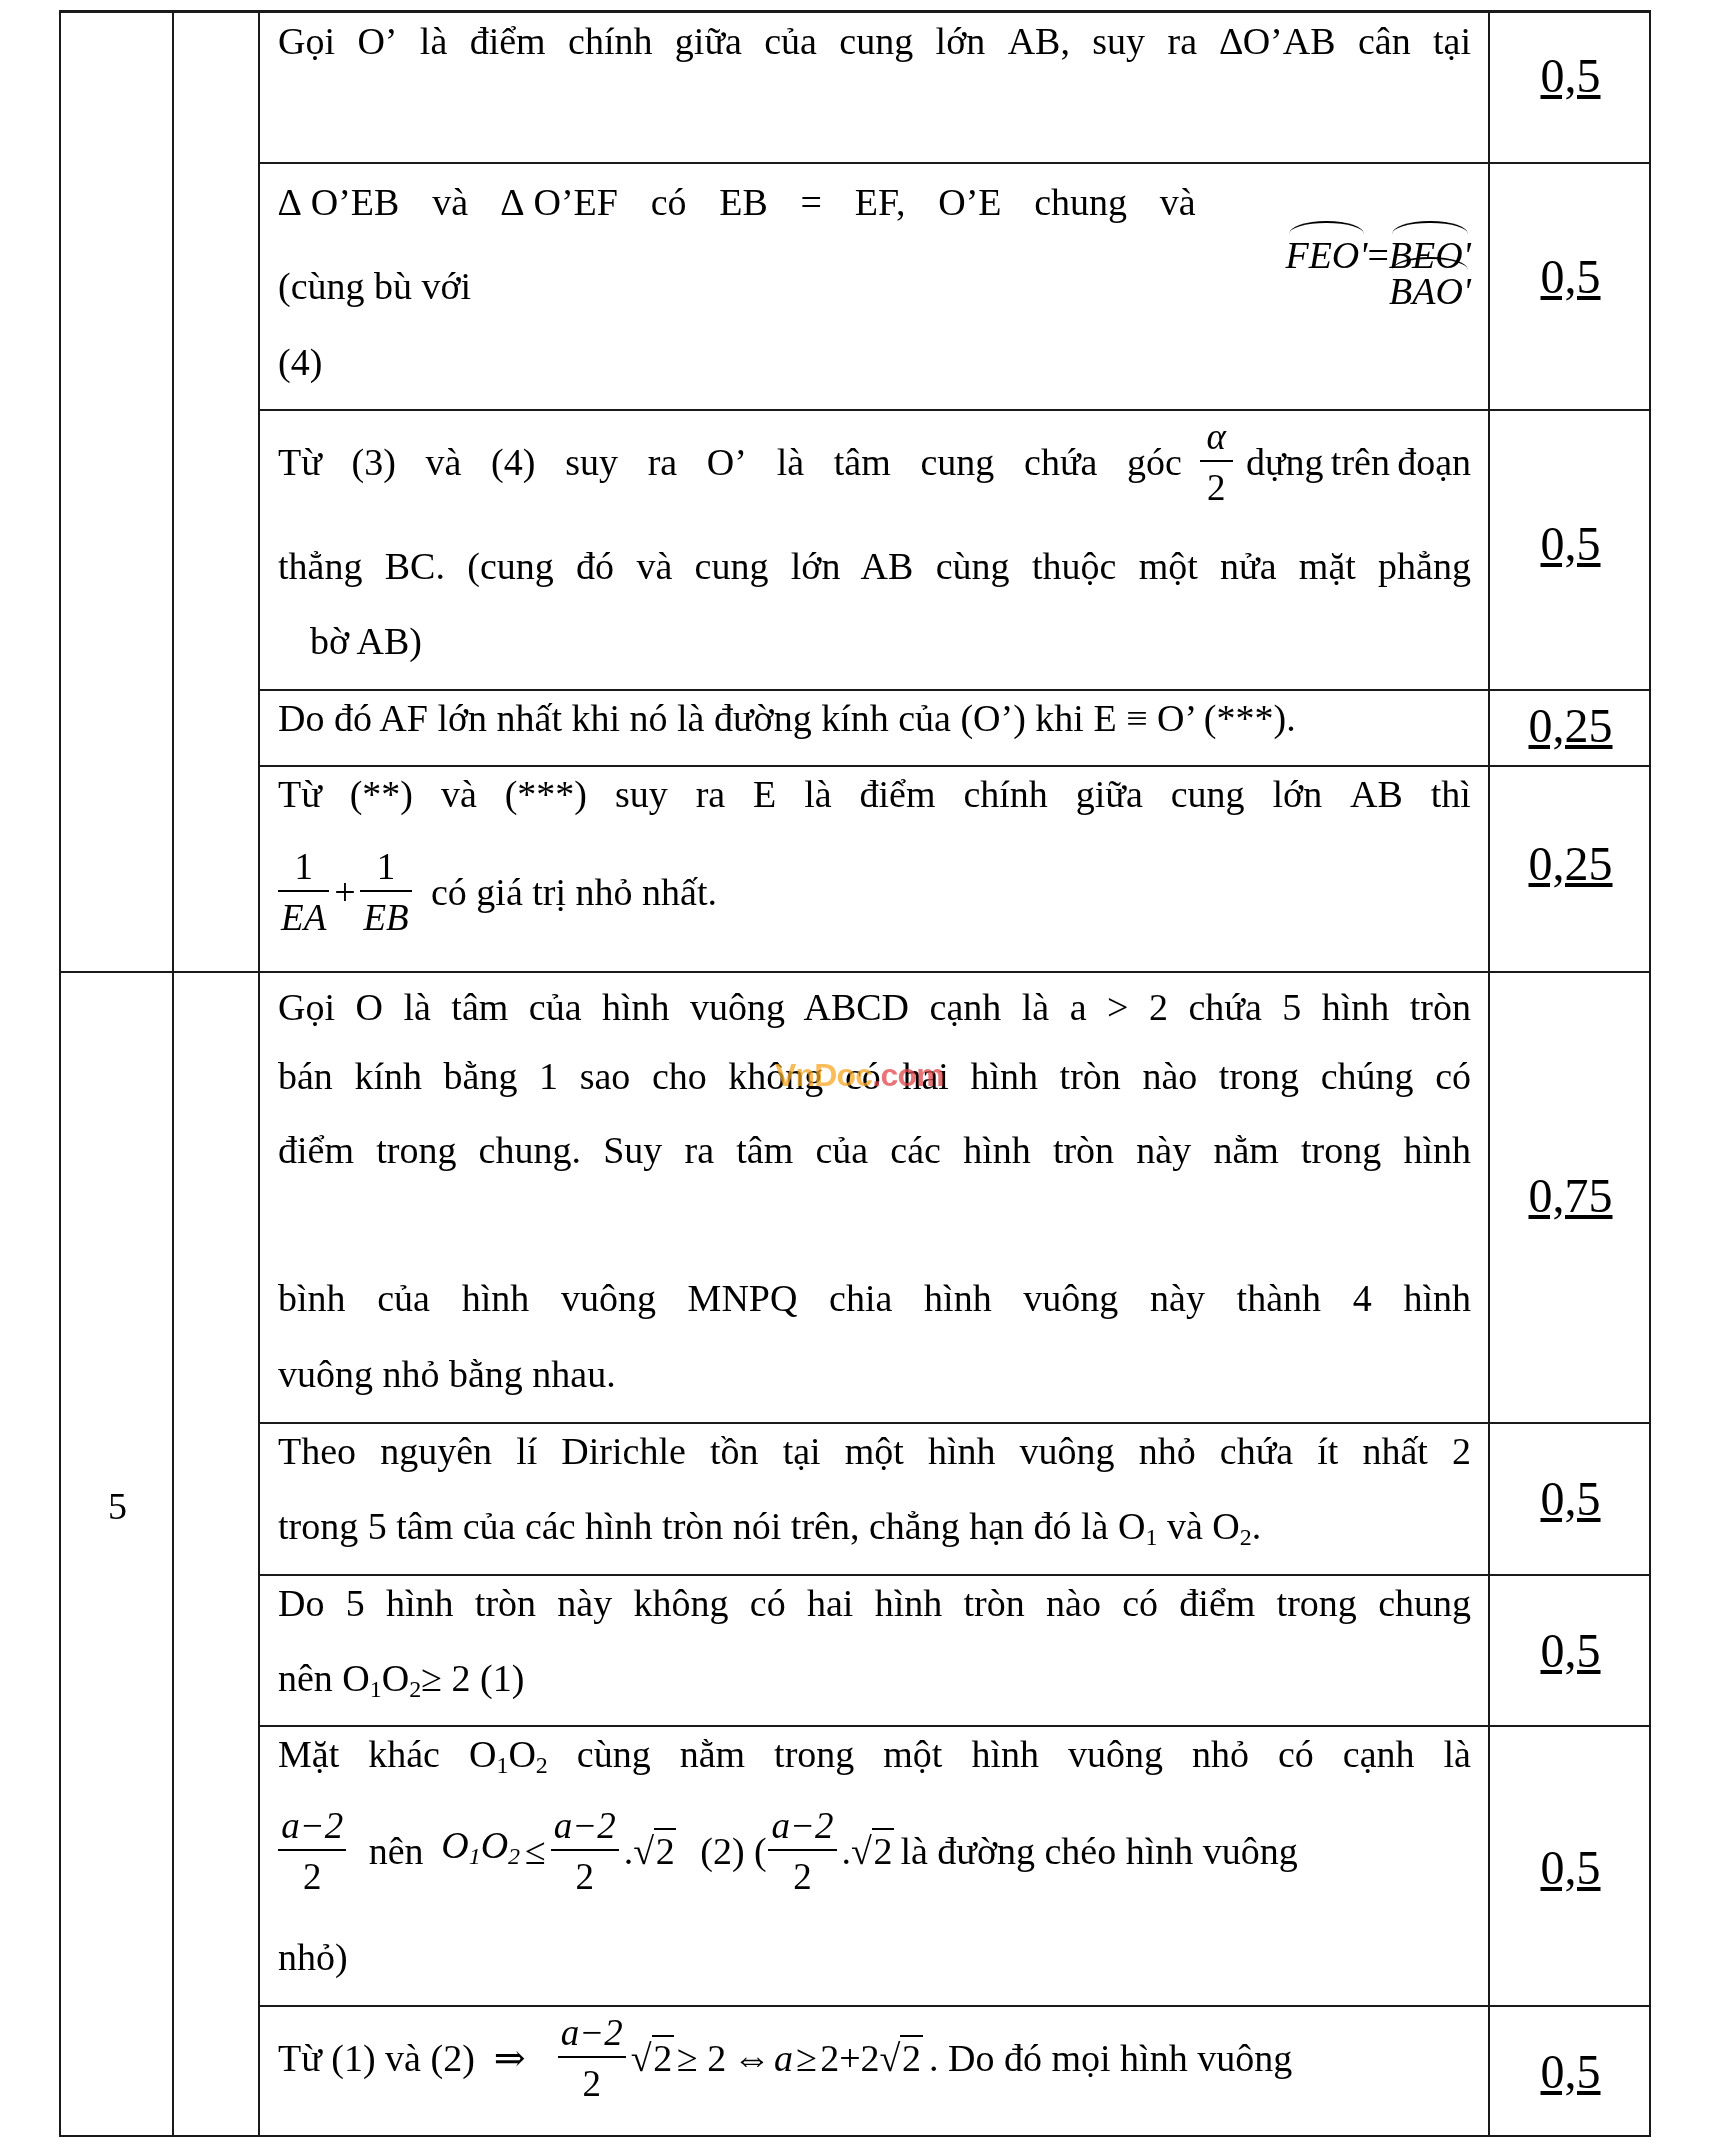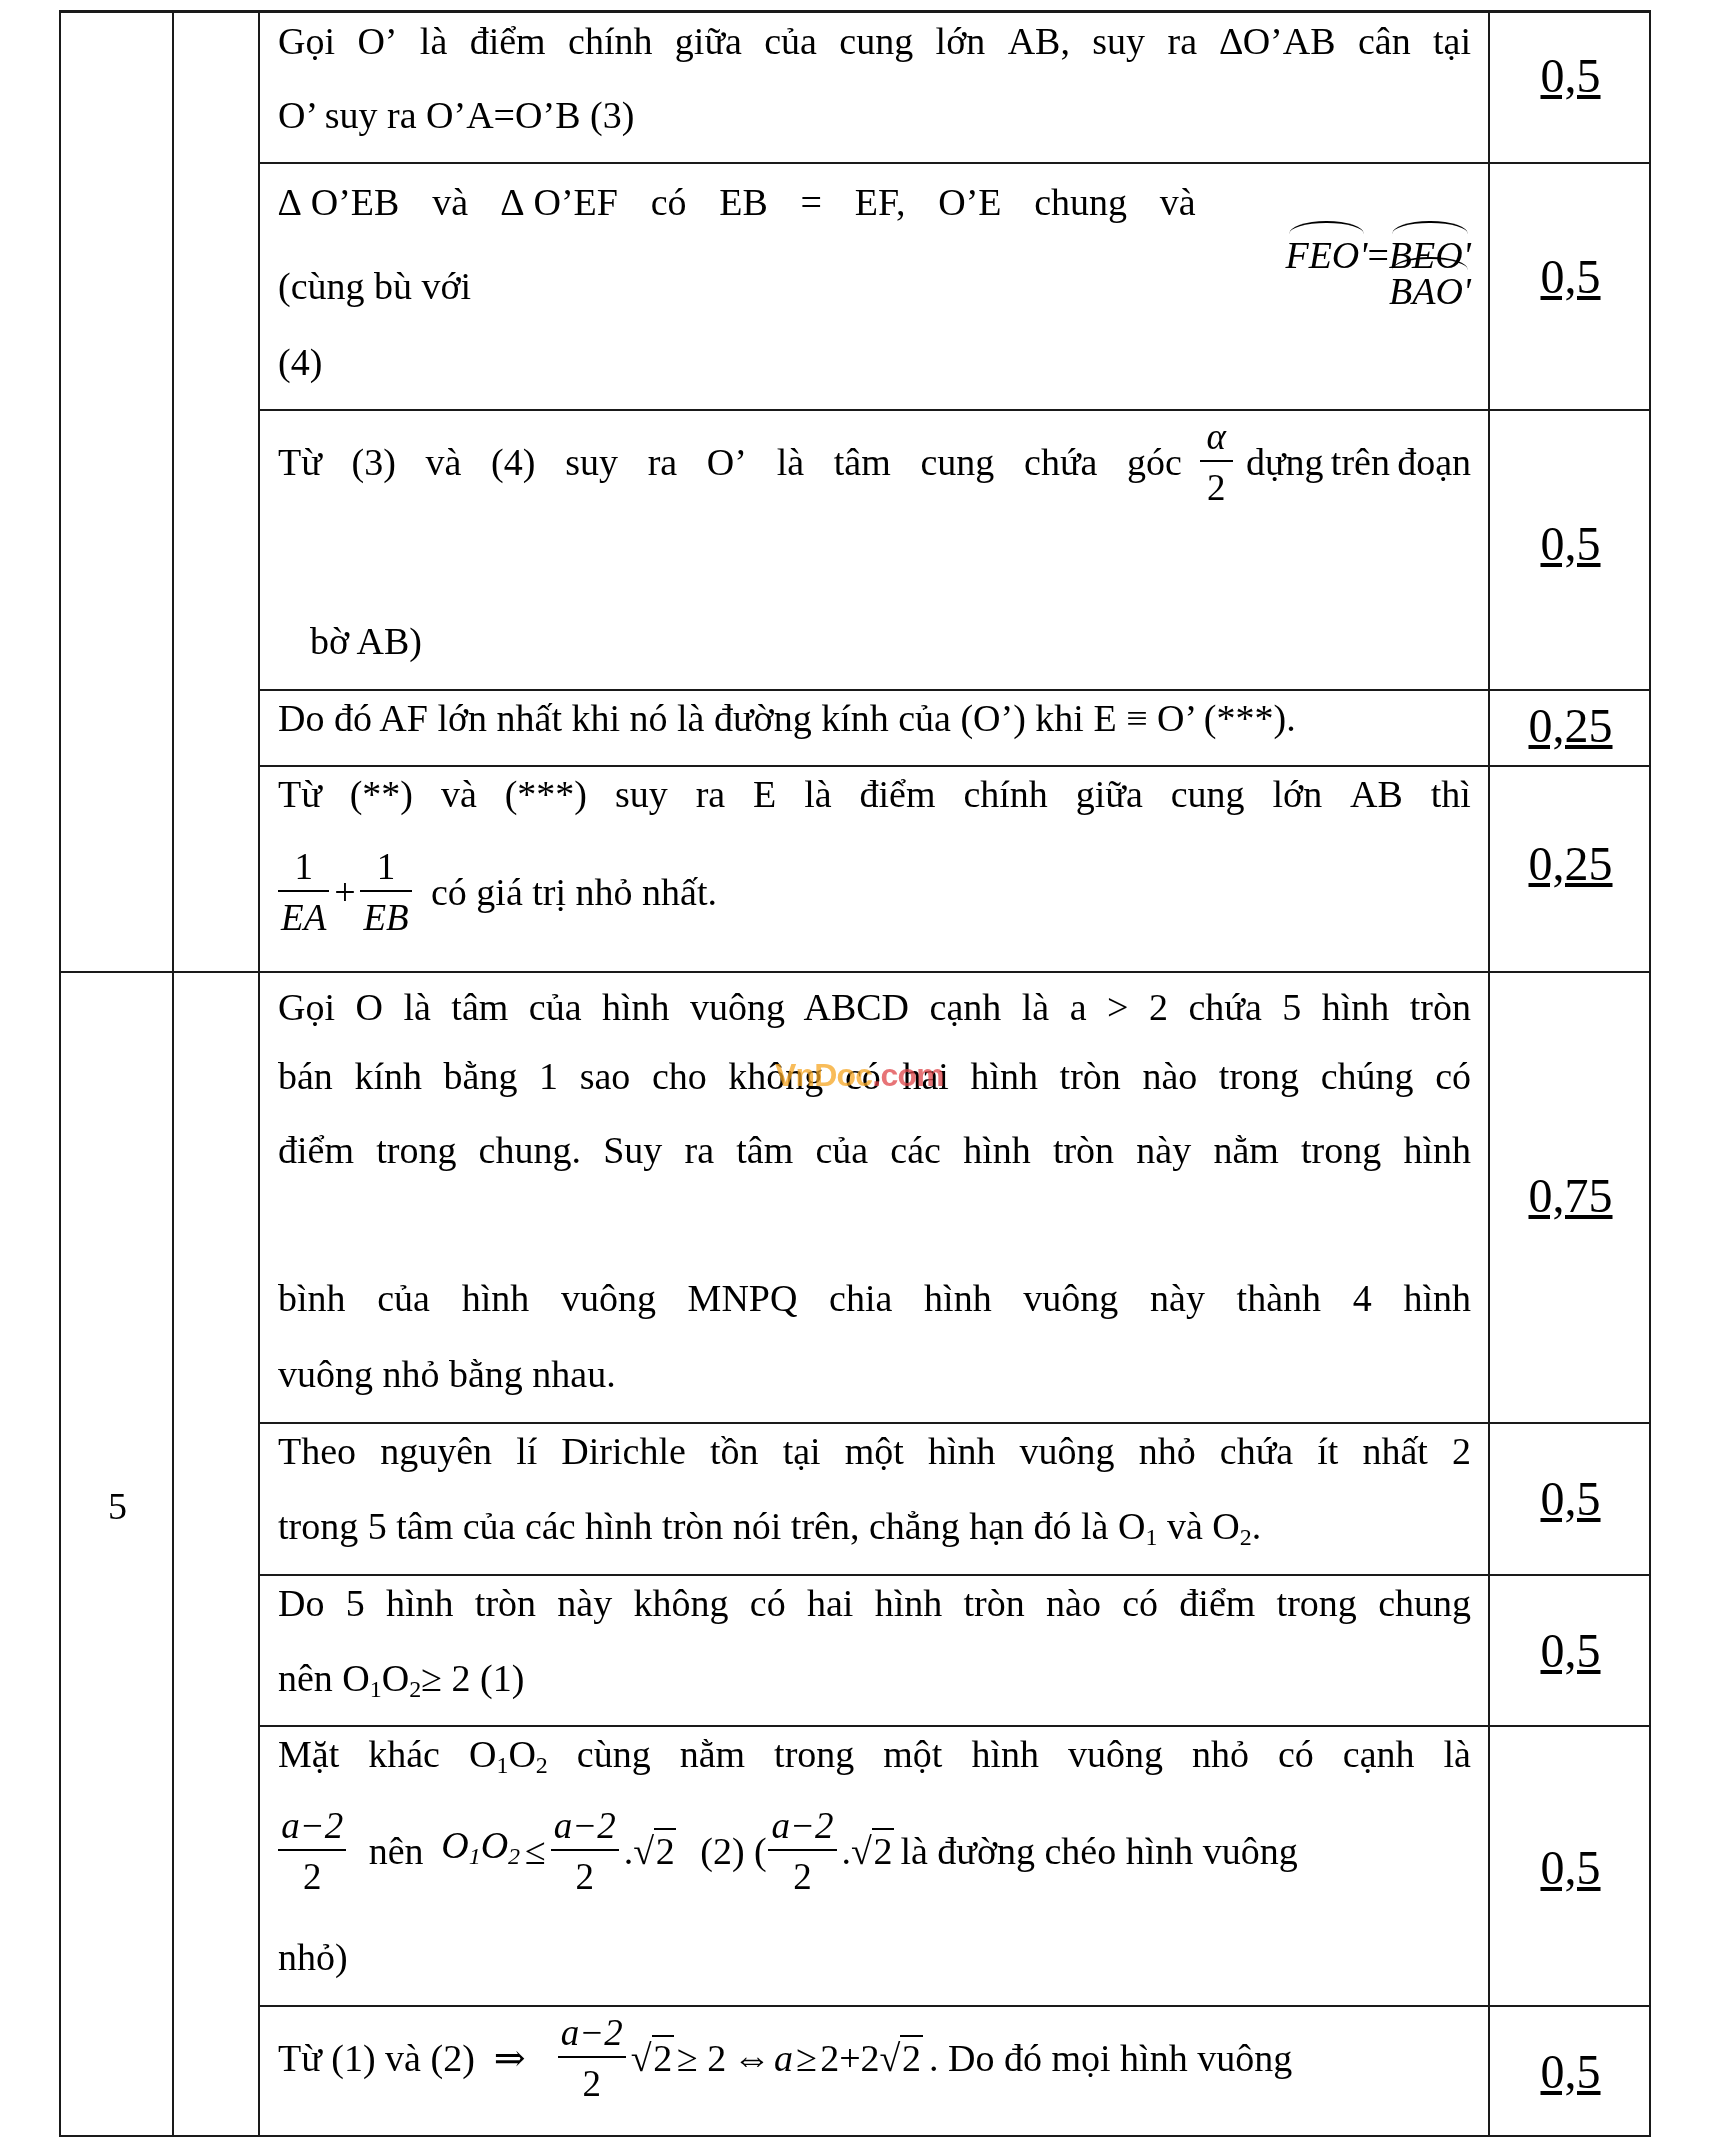--- a/index.html
+++ b/index.html
@@ -61,21 +61,20 @@
     <span>của</span>
     <span>cung</span>
     <span>lớn</span>
     <span>AB,</span>
     <span>suy</span>
     <span>ra</span>
     <span>∆O’AB</span>
     <span>cân</span>
     <span>tại</span>
   </div>
-  <div class="line" style="top:91px;">O’ suy ra O’A=O’B (3)</div>
   <div class="score" style="top:52px;">0,5</div>
 
   <div class="line justify" style="top:178px;gap:16px;">
     <span>∆ O’EB</span>
     <span>và</span>
     <span>∆ O’EF</span>
     <span>có</span>
     <span>EB</span>
     <span>=</span>
     <span>EF,</span>
@@ -111,20 +110,21 @@
     <span class="frac" style="margin:0 13px 0 17.6px;">
       <span class="num" style="min-width:27px;">α</span>
       <span class="den up">2</span>
     </span>
     <div class="justify" style="width:225px;">
       <span>dựng</span>
       <span>trên</span>
       <span>đoạn</span>
     </div>
   </div>
+  <div class="line" style="top:542px; text-align:justify; text-align-last:justify;">thẳng BC. (cung đó và cung lớn AB cùng thuộc một nửa mặt phẳng</div>
   <div class="line" style="top:617px;margin-left:32px;">bờ AB)</div>
   <div class="score" style="top:520px;">0,5</div>
 
   <div class="line" style="top:694px;">Do đó AF lớn nhất khi nó là đường kính của (O’) khi E ≡ O’ (***).</div>
   <div class="score" style="top:702px;">0,25</div>
 
   <div class="line justify" style="top:770px;">
     <span>Từ</span>
     <span>(**)</span>
     <span>và</span>

